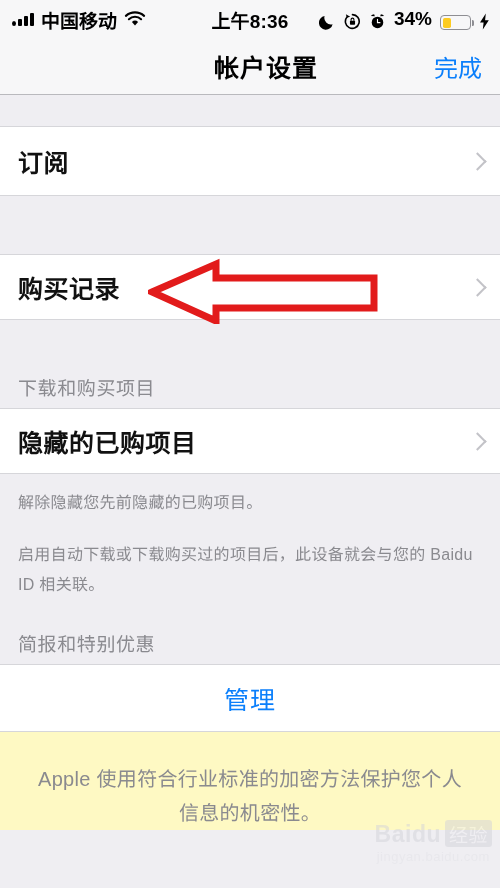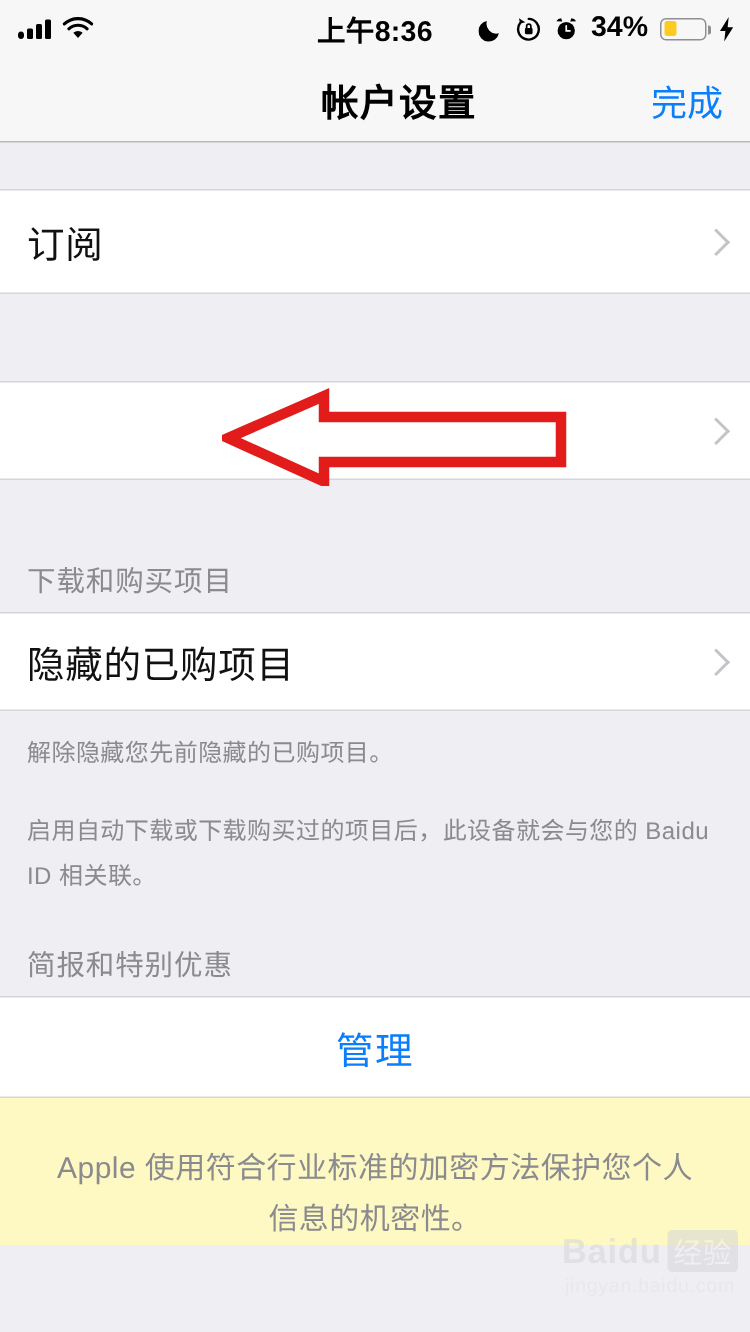--- a/index.html
+++ b/index.html
@@ -26,21 +26,21 @@
     padding:0 10px 0 12px;
     font-size:19px;
     color:#000;
     font-weight:600;
   }
   .sb-left { display:flex; align-items:center; gap:7px; }
   .sb-center { position:absolute; left:0; right:0; text-align:center; pointer-events:none; }
   .sb-center span { font-size:19px; font-weight:600; letter-spacing:.2px; }
   .sb-right {
     margin-left:auto;
-    display:flex; align-items:center; gap:8px;
+    display:flex; align-items:flex-end; gap:8px;
     position:relative; z-index:2;
   }
   .carrier { font-size:19px; font-weight:600; letter-spacing:0px; }
 
   .signal { display:flex; align-items:flex-end; gap:2px; height:13px; }
   .signal i { display:block; width:4px; background:#000; border-radius:1px; }
   .signal i:nth-child(1){ height:5px; border-radius:50%; width:4px;}
   .signal i:nth-child(2){ height:7px; }
   .signal i:nth-child(3){ height:10px; }
   .signal i:nth-child(4){ height:13px; }
@@ -94,20 +94,21 @@
 
   
   .gap { background:#efeef2; }
   .row {
     background:#fff;
     border-top:1px solid #d6d6da;
     border-bottom:1px solid #d6d6da;
     display:flex; align-items:center;
     padding:0 16px 0 18px;
     position:relative;
+    font-weight:bold;
   }
   .row-label{
     font-size:25px;
     color:#111;
     letter-spacing:.5px;
   }
   .chev{
     margin-left:auto;
     width:13px; height:13px;
     border-right:2.4px solid #c3c3c8;
@@ -202,20 +203,21 @@
 <div id="phone">
 
   <div class="statusbar">
     <div class="sb-left">
       <span class="signal">
         <i></i>
           <i></i>
           <i></i>
           <i></i>
       </span>
+      <span class="carrier">中国移动</span>
       <span style="display:inline-flex;align-items:center;">
         <svg width="22" height="16" viewBox="0 0 22 16">
           <path d="M11 14.4 L7.9 10.9 a4.6 4.6 0 0 1 6.2 0 Z" fill="#000"></path>
           <path d="M4.9 8.2 a9 9 0 0 1 12.2 0" fill="none" stroke="#000" stroke-width="2.1" stroke-linecap="round"></path>
           <path d="M1.9 4.9 a13.6 13.6 0 0 1 18.2 0" fill="none" stroke="#000" stroke-width="2.1" stroke-linecap="round"></path>
         </svg>
       </span>
     </div>
 
     <div class="sb-center">
@@ -264,20 +266,21 @@
   <div class="gap" style="height:31px;"></div>
 
   <div class="row" style="height:70px;">
     <span class="row-label">订阅</span>
     <span class="chev"></span>
   </div>
 
   <div class="gap" style="height:58px;"></div>
 
   <div class="row" style="height:66px;">
+    <span class="row-label">购买记录</span>
     <span class="chev"></span>
   </div>
 
   <div class="section-hdr" style="height:88px;">
     <span>下载和购买项目</span>
   </div>
 
   <div class="row" style="height:66px;">
     <span class="row-label">隐藏的已购项目</span>
     <span class="chev"></span>

